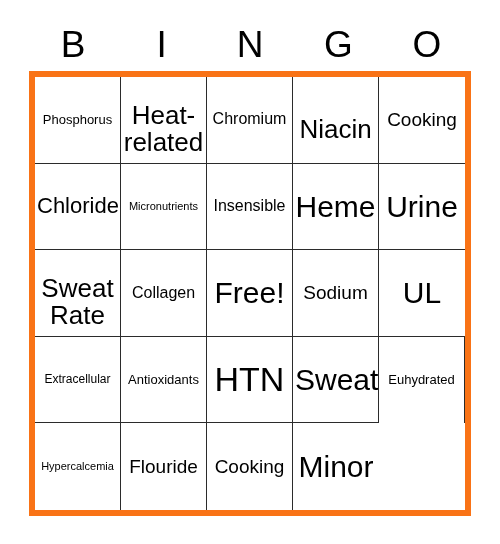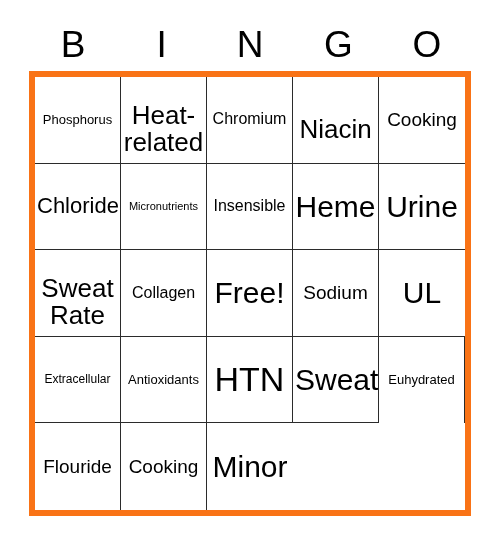--- a/index.html
+++ b/index.html
@@ -160,20 +160,23 @@
       <div class="cell">
         <span class="cell-text fs-h2">HTN</span>
       </div>
       <div class="cell">
         <span class="cell-text fs-h1">Sweat</span>
       </div>
       <div class="cell row-last">
         <span class="cell-text fs-s">Euhydrated</span>
       </div>
       <div class="cell row-last">
+        <span class="cell-text fs-xxs">Hypercalcemia</span>
+      </div>
+      <div class="cell row-last">
         <span class="cell-text fs-l">Flouride</span>
       </div>
       <div class="cell row-last">
         <span class="cell-text fs-l">Cooking</span>
       </div>
       <div class="cell col-last row-last">
         <span class="cell-text fs-h1">Minor</span>
       </div>
     </div>
 

